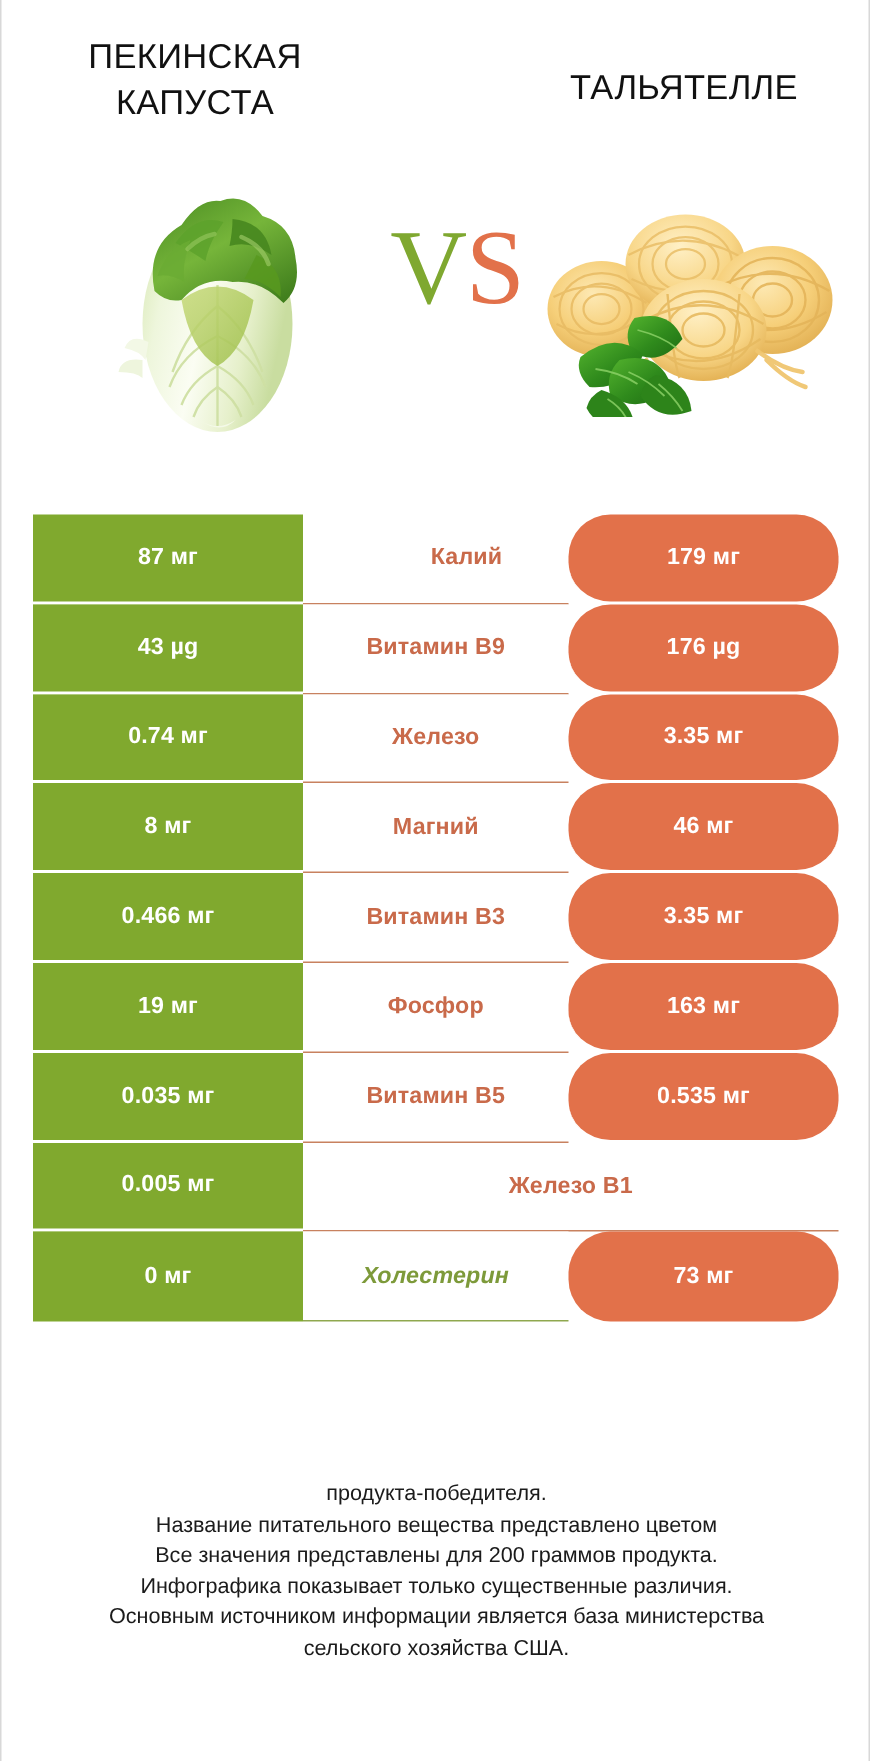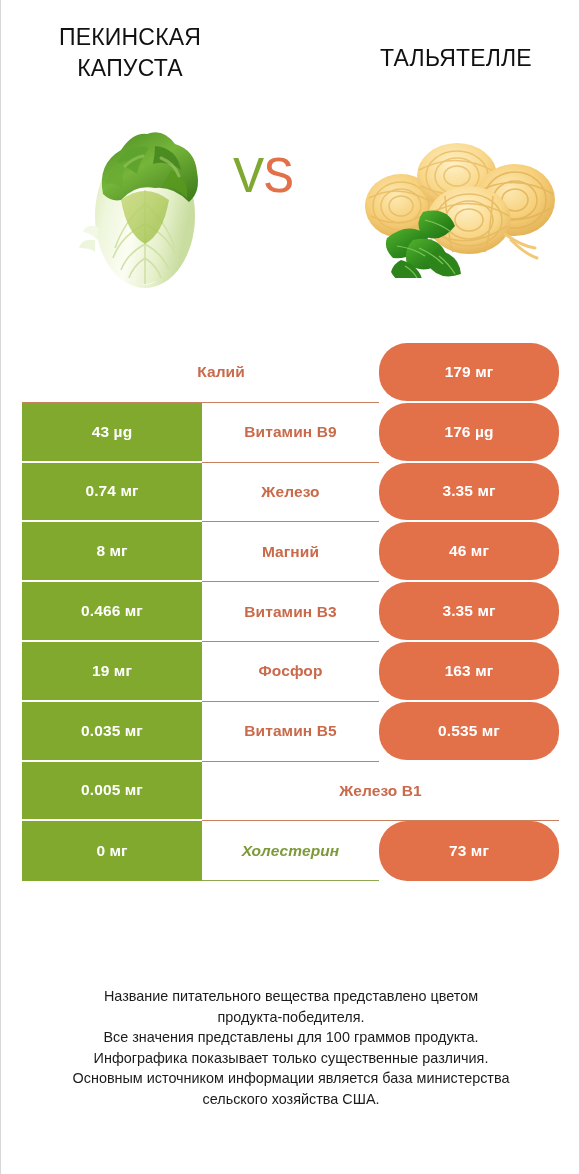--- a/index.html
+++ b/index.html
@@ -55,26 +55,26 @@
     height: 215px;
   }
   .hero-left  { position: absolute; left: 58px;  top: 8px;  width: 170px; height: 190px; }
   .hero-right { position: absolute; left: 352px; top: 28px; width: 208px; height: 150px; }
 
   .vs {
     position: absolute;
     left: 232px;
     top: 44px;
     width: 116px;
-    text-align: left;
-    font-size: 52px;
+    text-align: right;
+    font-size: 71px;
     line-height: 70px;
     font-weight: 400;
     letter-spacing: -1px;
-    font-family: Liberation Mono, monospace;
+    font-family: Liberation Serif, serif;
   }
   .vs .v { color: #7FA830; }
   .vs .s { color: #E2714A; }
 
   .art { width: 100%; height: 100%; display: block; }
 
   
   .table {
     position: absolute;
     left: 21px;
@@ -293,20 +293,21 @@
             <path d="M52 138 q10 6 14 16"></path>
           </g>
         </g>
       </svg>
     </div>
   </div>
 
   <div class="table">
 
     <div class="row">
+      <div class="cell cell-left">87 мг</div>
       <div class="cell cell-mid">Калий</div>
       <div class="cell cell-right">179 мг</div>
     </div>
 
     <div class="row">
       <div class="cell cell-left">43 µg</div>
       <div class="cell cell-mid">Витамин B9</div>
       <div class="cell cell-right">176 µg</div>
     </div>
 
@@ -348,21 +349,21 @@
 
     <div class="row winner-left">
       <div class="cell cell-left">0 мг</div>
       <div class="cell cell-mid">Холестерин</div>
       <div class="cell cell-right">73 мг</div>
     </div>
 
   </div>
 
   <div class="footer">
+    <p>продукта-победителя.</p>
     <p>Название питательного вещества представлено цветом</p>
-    <p>продукта-победителя.</p>
-    <p>Все значения представлены для 100 граммов продукта.</p>
+    <p>Все значения представлены для 200 граммов продукта.</p>
     <p>Инфографика показывает только существенные различия.</p>
     <p>Основным источником информации является база министерства</p>
     <p>сельского хозяйства США.</p>
   </div>
 
 </div>
 
 </body></html>

